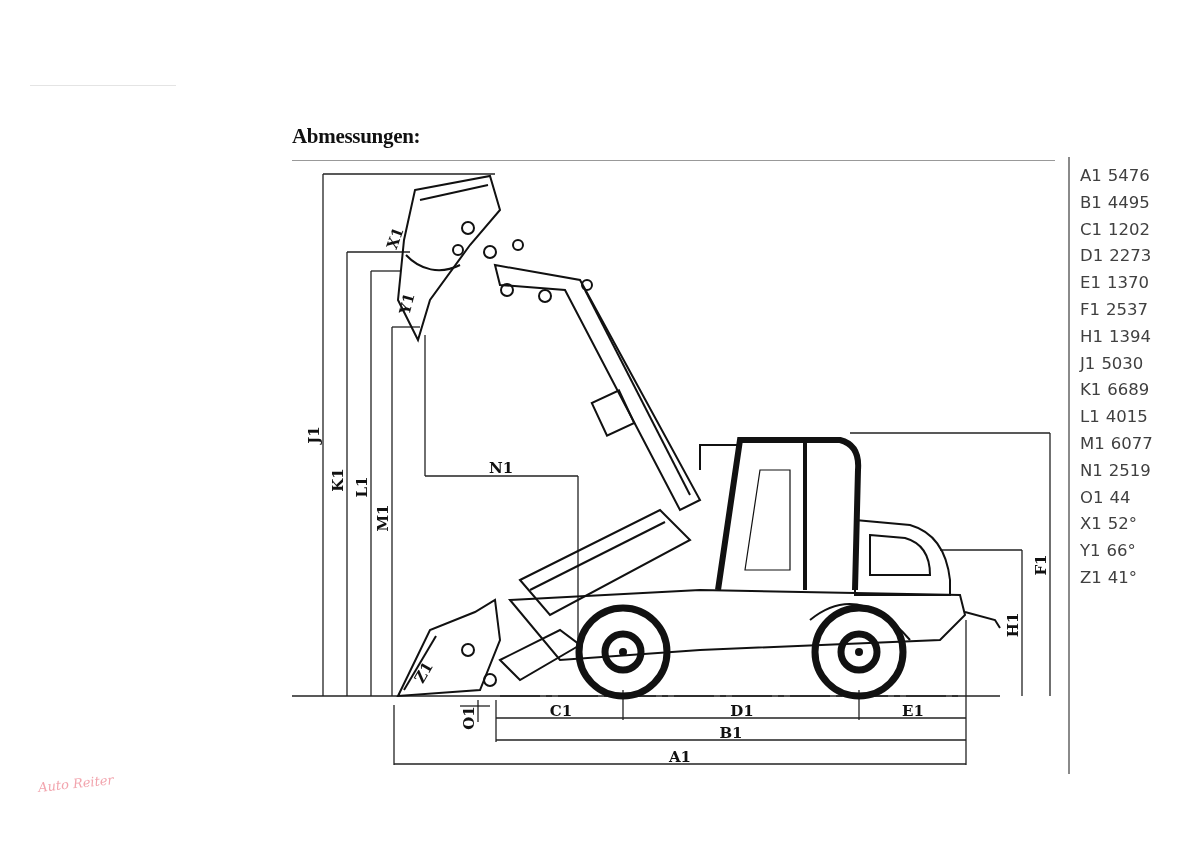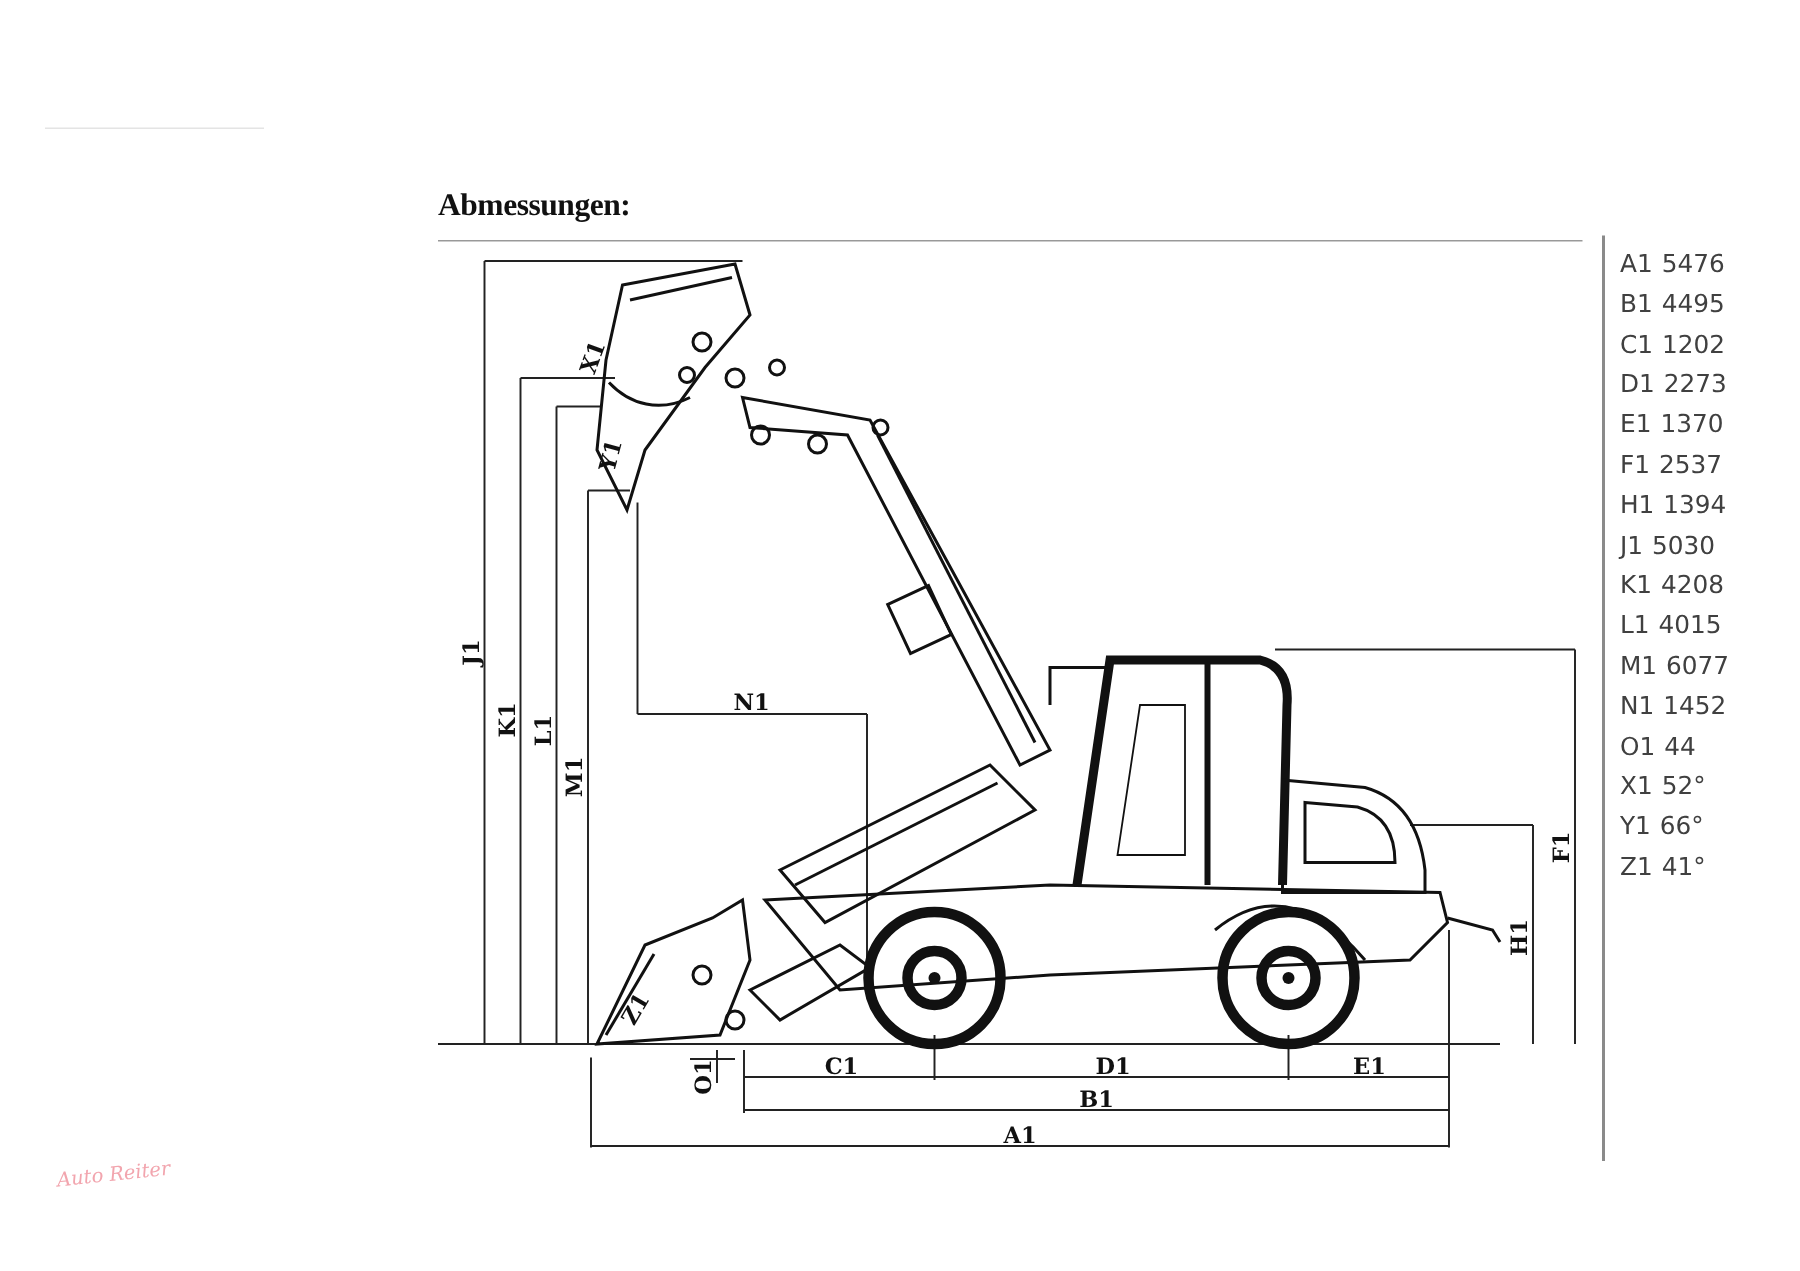--- a/index.html
+++ b/index.html
@@ -26,24 +26,24 @@
 
 <ul class="spec-list">
   <li><span class="code">A1</span><span>5476</span></li>
   <li><span class="code">B1</span><span>4495</span></li>
   <li><span class="code">C1</span><span>1202</span></li>
   <li><span class="code">D1</span><span>2273</span></li>
   <li><span class="code">E1</span><span>1370</span></li>
   <li><span class="code">F1</span><span>2537</span></li>
   <li><span class="code">H1</span><span>1394</span></li>
   <li><span class="code">J1</span><span>5030</span></li>
-  <li><span class="code">K1</span><span>4208</span></li>
+  <li><span class="code">K1</span><span>6689</span></li>
   <li><span class="code">L1</span><span>4015</span></li>
   <li><span class="code">M1</span><span>6077</span></li>
-  <li><span class="code">N1</span><span>1452</span></li>
+  <li><span class="code">N1</span><span>2519</span></li>
   <li><span class="code">O1</span><span>44</span></li>
   <li><span class="code">X1</span><span>52°</span></li>
   <li><span class="code">Y1</span><span>66°</span></li>
   <li><span class="code">Z1</span><span>41°</span></li>
 </ul>
 
 <svg class="drawing" width="1200" height="847" viewBox="0 0 1200 847">
   <g stroke="#222" stroke-width="1.3" fill="none">
 
     <line x1="292" y1="696" x2="1000" y2="696"></line>

